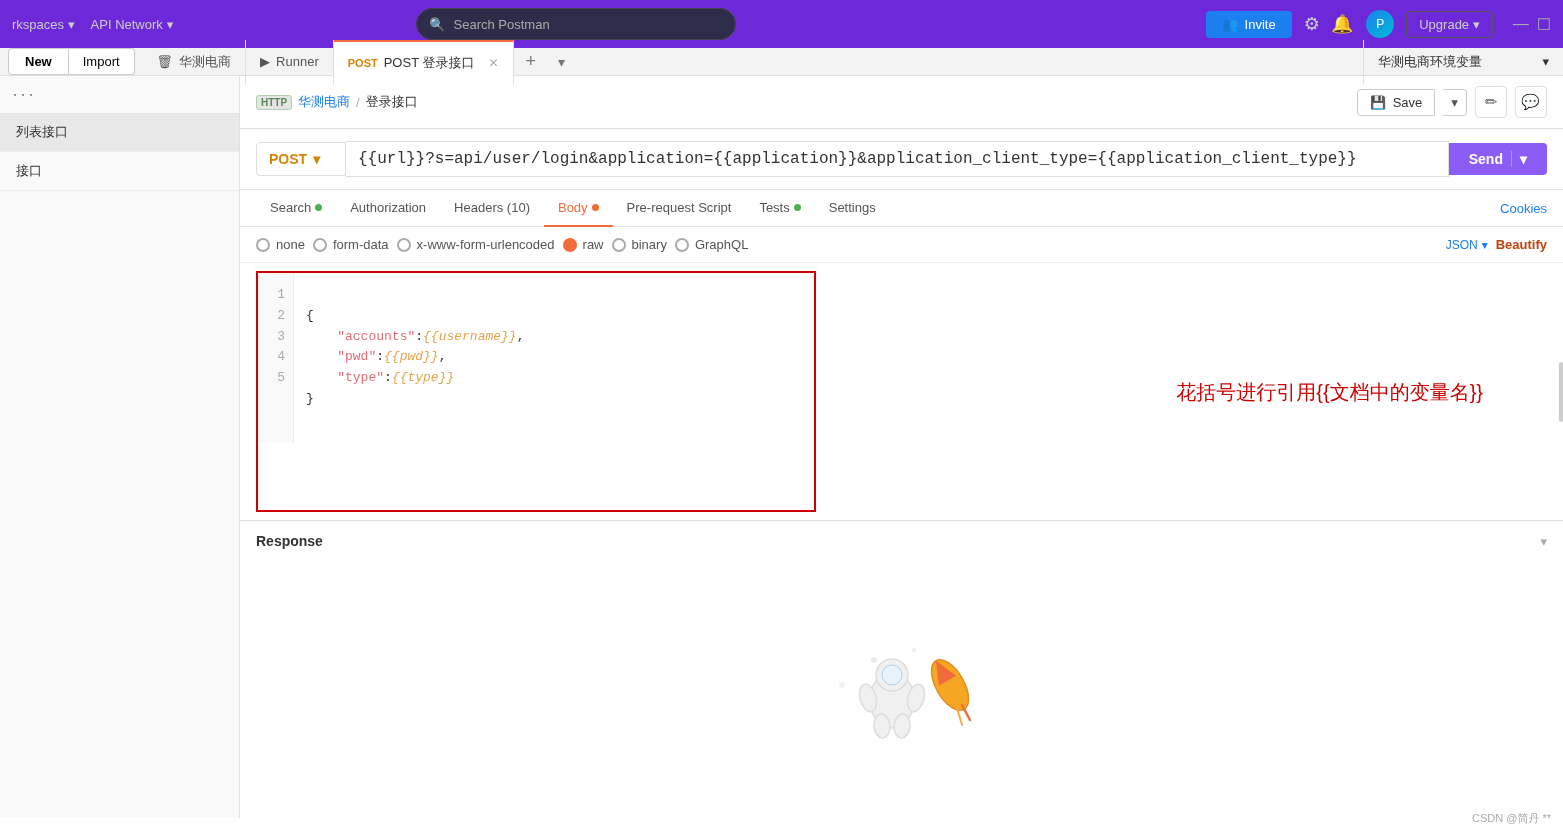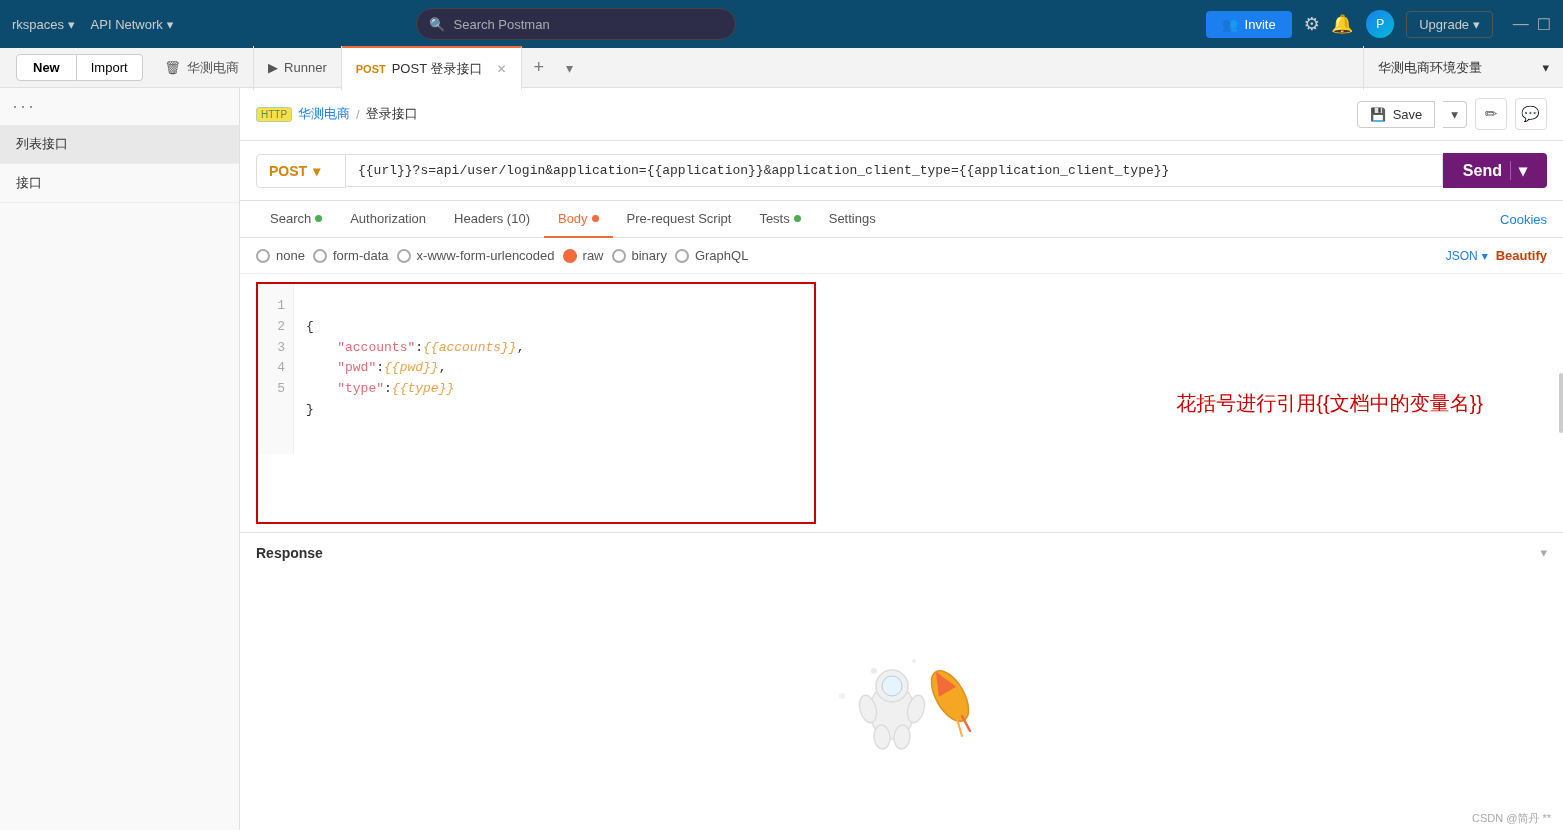--- a/index.html
+++ b/index.html
@@ -1,21 +1,21 @@
 <!DOCTYPE html>
 <html><head>
   <meta charset="utf-8">
   <style>
     * { box-sizing: border-box; margin: 0; padding: 0; }
     body { font-family: -apple-system, BlinkMacSystemFont, 'Segoe UI', sans-serif; background: #fff; font-size: 13px; overflow: hidden; }
 
     
     .topbar {
       display: flex; align-items: center; height: 48px;
-      background: #0c4a6e; padding: 0 12px; gap: 16px;
+      background: #6d28d9; padding: 0 12px; gap: 16px;
     }
     .topbar-nav { display: flex; align-items: center; gap: 16px; }
     .topbar-nav-item {
       color: #ccc; font-size: 13px; cursor: pointer; display: flex; align-items: center; gap: 4px;
     }
     .search-bar {
       flex: 1; max-width: 320px; margin: 0 auto;
       background: #2d2d4a; border: 1px solid #444; border-radius: 20px;
       display: flex; align-items: center; padding: 0 12px; height: 32px; gap: 8px;
       color: #aaa; font-size: 13px; cursor: pointer;
@@ -28,22 +28,22 @@
     .topbar-icon { color: #ccc; cursor: pointer; font-size: 18px; }
     .avatar { width: 28px; height: 28px; border-radius: 50%; background: linear-gradient(135deg, #1b7ff0, #00bcd4); display: flex; align-items: center; justify-content: center; color: #fff; font-size: 12px; }
     .upgrade-btn {
       background: transparent; color: #ccc; border: 1px solid #555; border-radius: 4px;
       padding: 5px 12px; font-size: 13px; cursor: pointer; display: flex; align-items: center; gap: 4px;
     }
     .win-controls { display: flex; gap: 8px; color: #aaa; font-size: 16px; margin-left: 8px; }
 
     
     .tabbar {
-      display: flex; align-items: center; height: 40px;
-      background: #f3f3f3; border-bottom: 1px solid #e0e0e0; padding: 0 0 0 16px; justify-content: space-between;
+      display: flex; align-items: center; height: 28px;
+      background: #f3f3f3; border-bottom: 1px solid #e0e0e0; padding: 0 0 0 8px; justify-content: space-between;
     }
     .new-import-group { display: flex; align-items: center; gap: 0; margin-right: 8px; }
     .new-btn {
       background: #fff; border: 1px solid #ccc; border-radius: 4px 0 0 4px;
       padding: 5px 16px; font-size: 13px; font-weight: 600; cursor: pointer;
     }
     .import-btn {
       background: #fff; border: 1px solid #ccc; border-left: none; border-radius: 0 4px 4px 0;
       padding: 5px 14px; font-size: 13px; cursor: pointer;
     }
@@ -86,22 +86,22 @@
     
     .content { flex: 1; display: flex; flex-direction: column; overflow: hidden; }
 
     
     .breadcrumb {
       display: flex; align-items: center; gap: 6px;
       padding: 10px 16px; border-bottom: 1px solid #e0e0e0;
       font-size: 13px;
     }
     .breadcrumb-http {
-      background: #fde047; color: #5a8a5a; border: 1px solid #b0d0b0;
-      border-radius: 3px; padding: 1px 4px; font-size: 10px; font-weight: normal;
+      background: #e5e5e5; color: #5a8a5a; border: 1px solid #b0d0b0;
+      border-radius: 3px; padding: 1px 4px; font-size: 10px; font-weight: bold;
     }
     .breadcrumb-link { color: #1b7ff0; cursor: pointer; }
     .breadcrumb-sep { color: #aaa; }
     .breadcrumb-current { color: #333; font-weight: 500; }
     .breadcrumb-actions { margin-left: auto; display: flex; align-items: center; gap: 8px; }
     .save-btn {
       display: flex; align-items: center; gap: 6px; border: 1px solid #ccc;
       border-radius: 4px 0 0 4px; padding: 5px 12px; font-size: 13px;
       background: #fff; cursor: pointer; color: #333;
     }
@@ -121,26 +121,26 @@
       border-bottom: 1px solid #e0e0e0;
     }
     .method-selector {
       display: flex; align-items: center; gap: 6px;
       border: 1px solid #ddd; border-radius: 4px 0 0 4px;
       padding: 8px 12px; background: #fff; cursor: pointer;
       font-weight: bold; color: #d4850a; font-size: 14px; min-width: 90px;
     }
     .url-input {
       flex: 1; border: 1px solid #ddd; border-left: none; border-radius: 0;
-      padding: 8px 12px; font-size: 13px; color: #333; outline: none;
+      padding: 8px 12px; font-size: 16px; color: #333; outline: none;
       font-family: 'Courier New', monospace;
     }
     .send-btn {
-      background: #701a75; color: #fff; border: none;
-      border-radius: 0 4px 4px 0; padding: 8px 20px; font-size: 16px;
+      background: #8b5cf6; color: #fff; border: none;
+      border-radius: 0 4px 4px 0; padding: 8px 20px; font-size: 14px;
       font-weight: 600; cursor: pointer; display: flex; align-items: center; gap: 4px;
     }
     .send-chevron {
       border-left: 1px solid rgba(255,255,255,0.3); padding-left: 8px; margin-left: 4px;
     }
 
     
     .req-tabs {
       display: flex; align-items: center; border-bottom: 1px solid #e0e0e0;
       padding: 0 16px; background: #fff;
@@ -404,21 +404,21 @@
           <div style="display:flex;">
             <div class="line-numbers">
               <span class="line-num">1</span>
               <span class="line-num">2</span>
               <span class="line-num">3</span>
               <span class="line-num">4</span>
               <span class="line-num">5</span>
             </div>
             <div class="code-content">
 <span class="code-bracket">{</span>
-    <span class="code-key">"accounts"</span><span class="code-bracket">:</span><span class="code-variable">{{accounts}}</span><span class="code-comma">,</span>
+    <span class="code-key">"accounts"</span><span class="code-bracket">:</span><span class="code-variable">{{username}}</span><span class="code-comma">,</span>
     <span class="code-key">"pwd"</span><span class="code-bracket">:</span><span class="code-variable">{{pwd}}</span><span class="code-comma">,</span>
     <span class="code-key">"type"</span><span class="code-bracket">:</span><span class="code-variable">{{type}}</span>
 <span class="code-bracket">}</span>
             </div>
           </div>
         </div>
 
         <div class="annotation-text">花括号进行引用{{文档中的变量名}}</div>
 
         <div class="scroll-hint"></div>

